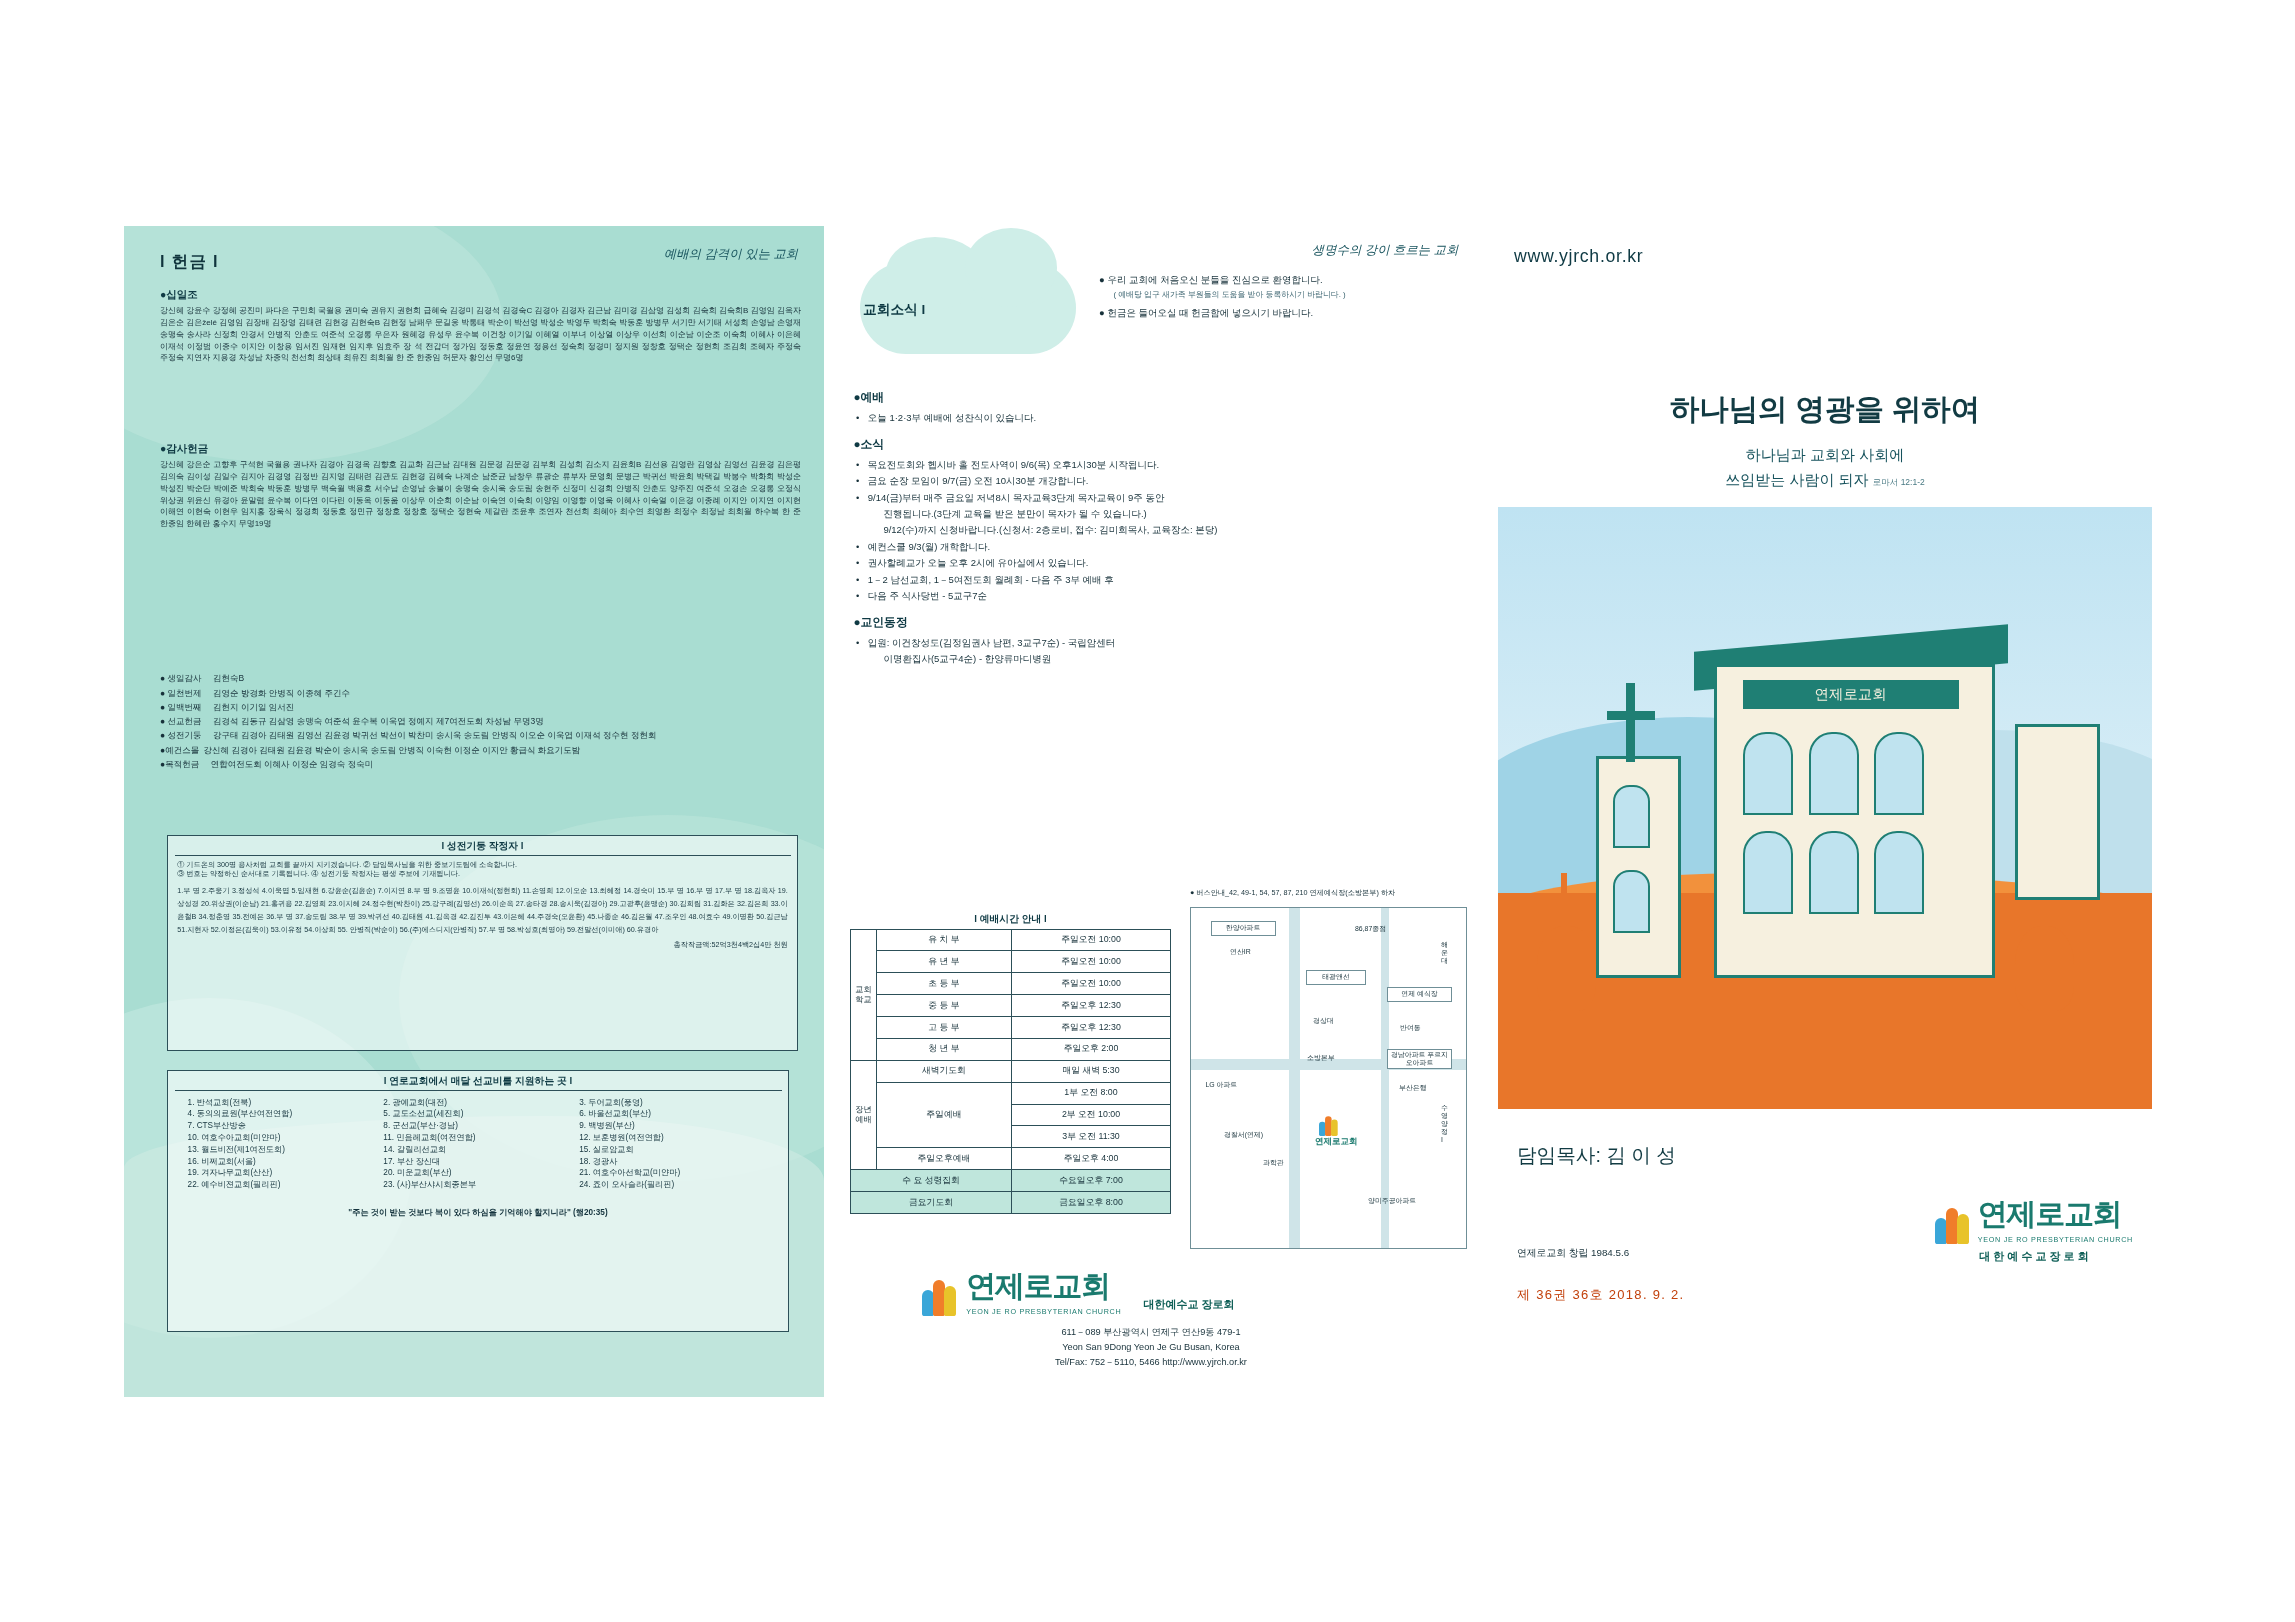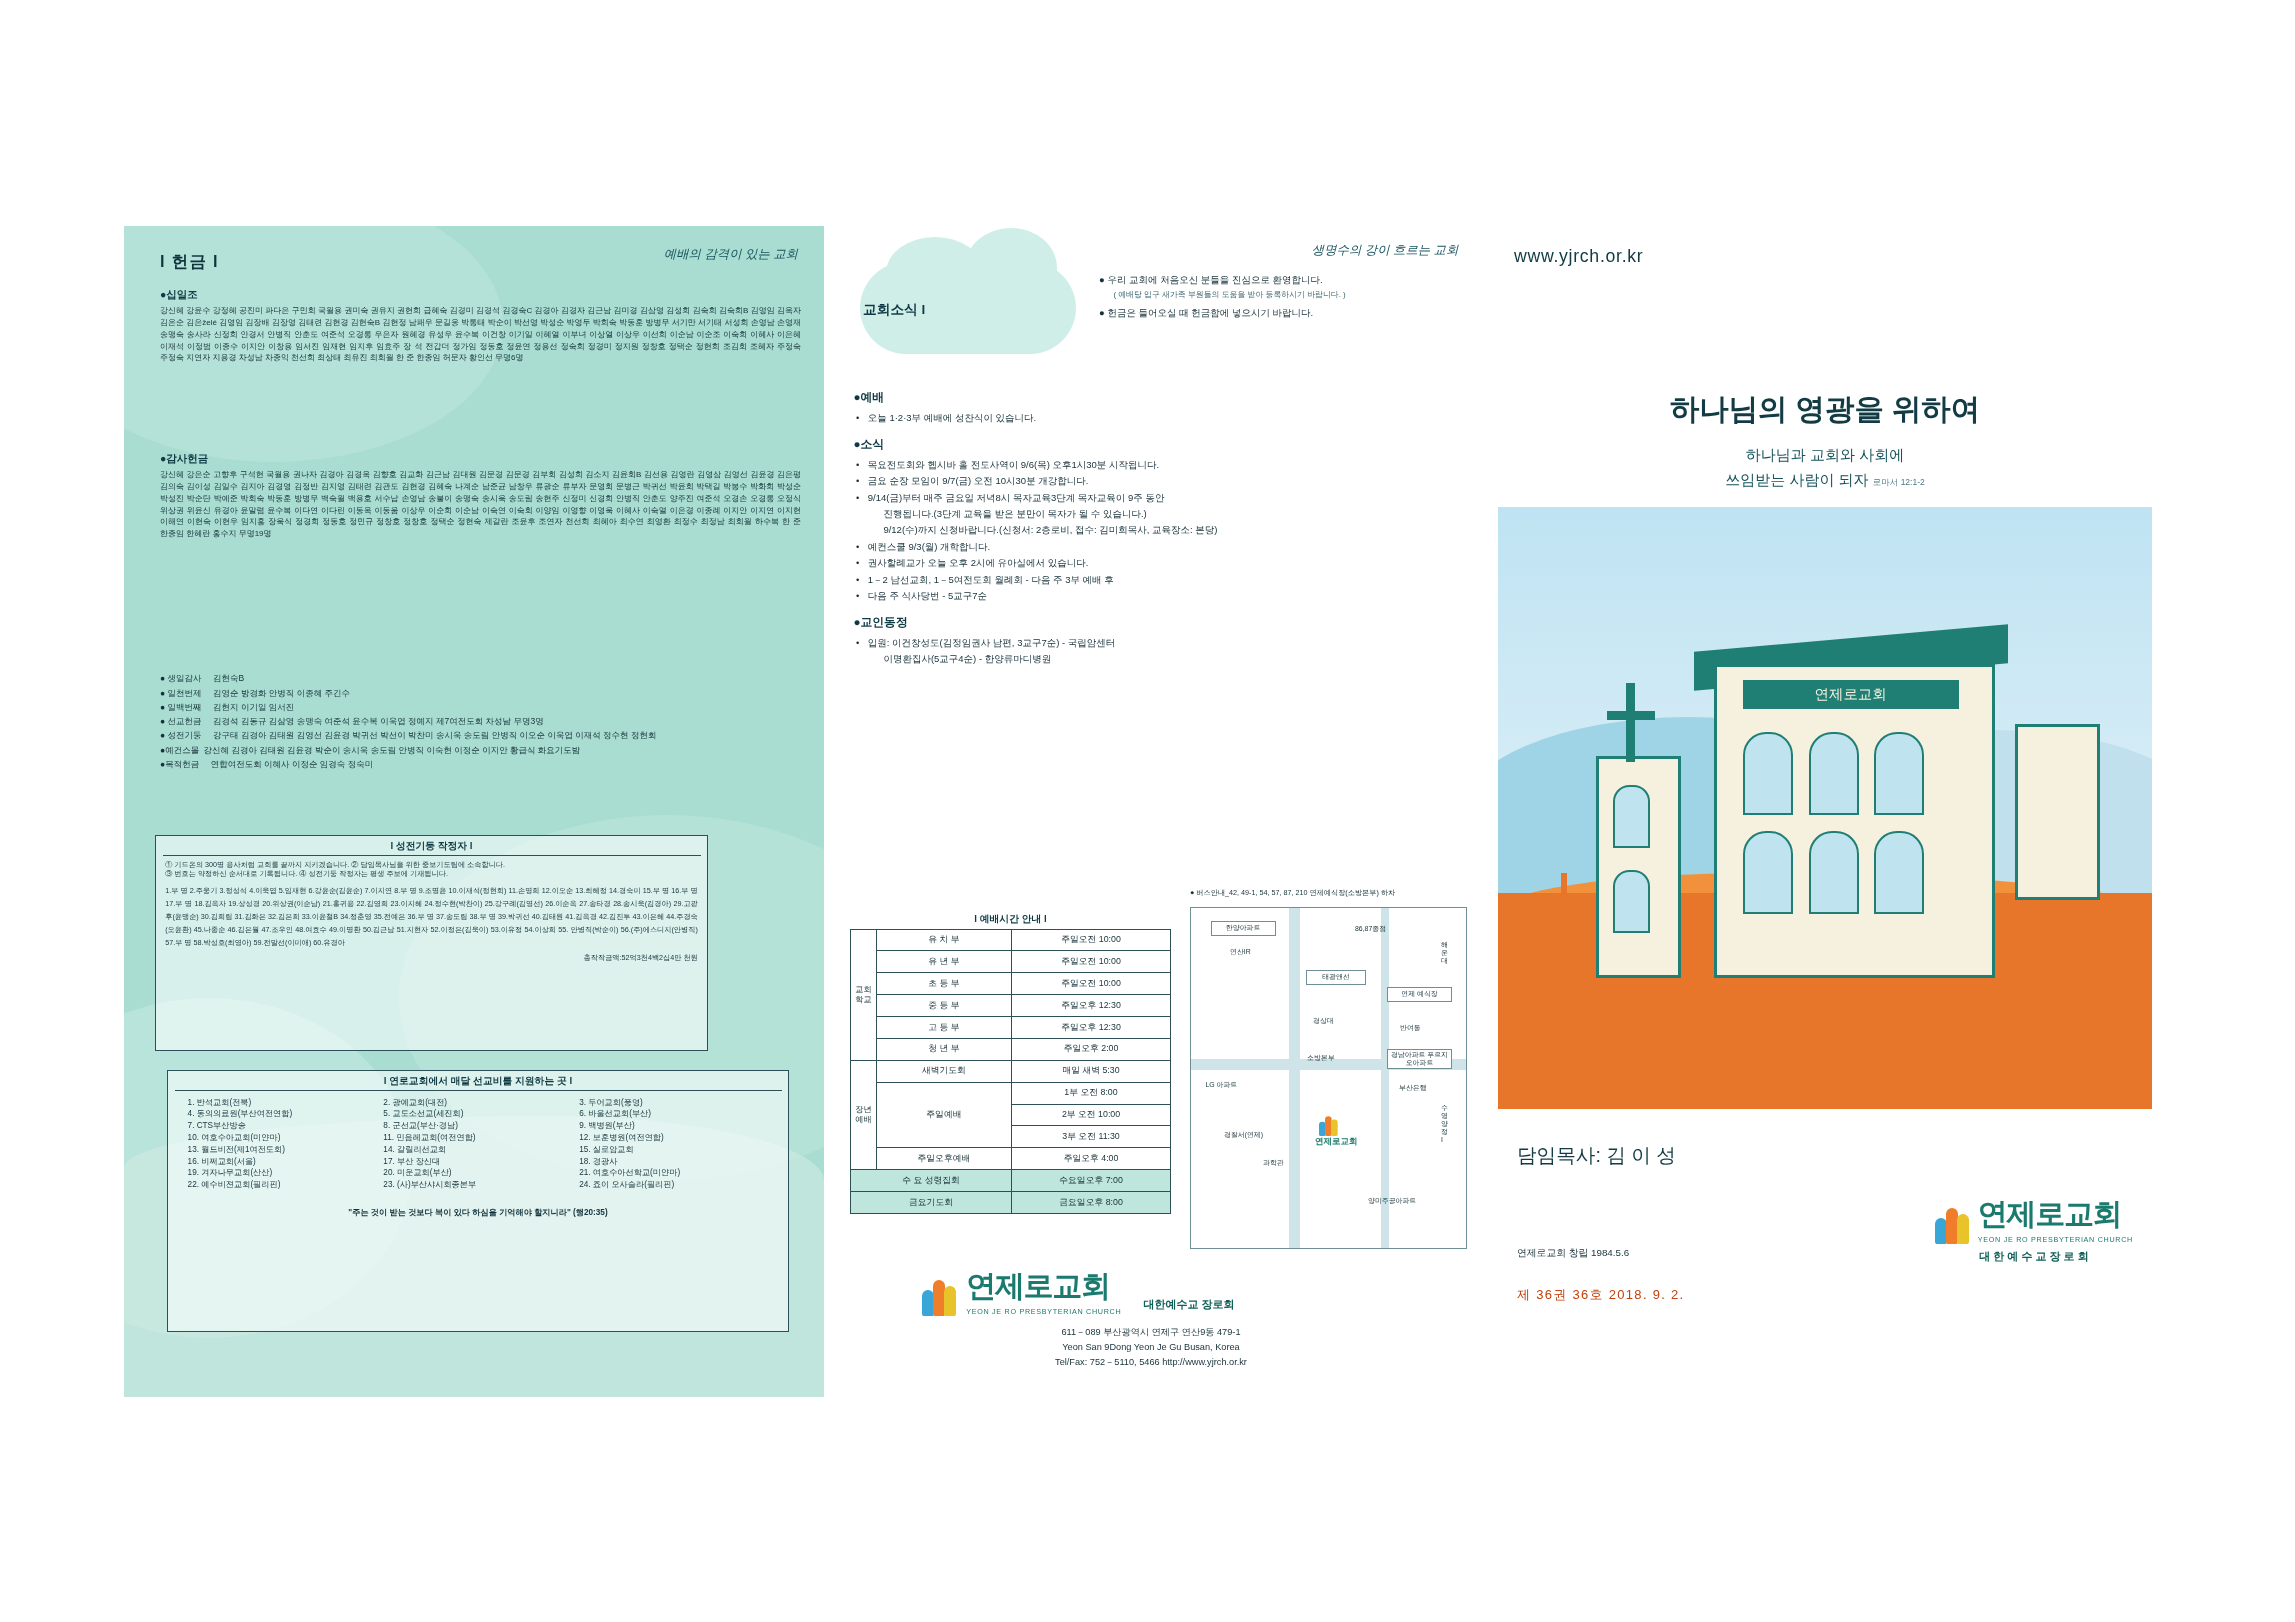--- a/index.html
+++ b/index.html
@@ -116,21 +116,21 @@
     <div class="lwave"></div>
 
     <div class="l-head">l 헌금 l</div>
     <div class="l-script">예배의 감격이 있는 교회</div>
 
     <div class="l-sec" style="top:62px;">
       <div class="sh">●십일조</div>
       <div class="namewrap">강신혜 강윤수 강정혜 공진미 파다은 구민회 국월용 권미숙 권유지 권현희 급혜숙 김경미 김경석 김경숙C 김경아 김경자 김근남 김미경 김삼영 김성희 김숙희 김숙희B 김영임 김옥자 김온순 김은želé 김영임 김장배 김장영 김태련 김현경 김현숙B 김현정 남패우 문길옹 박통태 박순이 박선영 박성순 박영두 박희숙 박동훈 방병무 서기만 서기태 서성희 손영남 손영재 송맹숙 송사라 신정희 안경서 안병직 안춘도 여준석 오경롱 우은자 원혜경 유성우 윤수복 이건창 이기일 이혜열 이부녀 이상열 이상우 이선희 이순남 이순조 이숙희 이혜사 이은혜 이재석 이정범 이종수 이지안 이창용 임서진 임재현 임지후 임효주 장 석 전갑더 정가임 정동호 정윤연 정용선 정숙희 정경미 정지원 정창호 정택순 정현희 조김회 조혜자 주정숙 주정숙 지연자 지용경 차성남 차종익 천선희 최상태 최유진 최회월 한  준  한종임 허문자 황인선 무명6명</div>
     </div>
 
-    <div class="l-sec" style="top:216px;margin-top:10px;">
+    <div class="l-sec" style="top:216px;">
       <div class="sh">●감사헌금</div>
       <div class="namewrap">강신혜 강은순 고향후 구석현 국월용 권나자 김경아 김경옥 김향호 김교화 김근남 김대원 김문경 김문경 김부회 김성희 김소지 김윤회B 김선용 김영란 김영삼 김영선 김윤경 김은평 김의숙 김이성 김일수 김지아 김경영 김정반 김지영 김태련 김관도 김현경 김혜숙 나계순 남준균 남창우 류광순 류부자 문영회 문병근 박귀선 박윤회 박택길 박봉수 박화희 박성순 박성진 박순단 박예준 박회숙 박동훈 방병무 백숙월 백용호 서수납 손영남 송불이 송맹숙 송시욱 송도림 송현주 신정미 신경희 안병직 안춘도 양주진 여준석 오경손 오경롱 오정식 위상권 위윤신 유경아 윤말렴 윤수복 이다연 이다린 이동옥 이동움 이상우 이순희 이순남 이숙연 이숙회 이양임 이영향 이영욱 이혜사 이숙열 이은경 이종례 이지안 이지연 이지현 이해연 이현숙 이현우 임지홍 장욱식 정경희 정동호 정민규 정창호 정창호 정택순 정현숙 제갈란 조윤후 조연자 천선희 최혜아 최수연 최영환 최정수 최정남 최회월 하수복 한  준  한종임 한혜란 홍수지 무명19명</div>
     </div>
 
     <div class="l-sec" style="top:445px;">
       <div class="inline-row">
         <span>● 생일감사</span>
         <span style="margin-left:9.2px;">김현숙B</span>
       </div>
       <div class="inline-row">
@@ -152,21 +152,21 @@
       <div class="inline-row">
         <span>●예건스몰</span>
         <span style="margin-left:2px;">강신혜 김경아 김태원 김윤경 박순이 송시욱 송도림 안병직 이숙현 이정순 이지안 황급식 화요기도밤</span>
       </div>
       <div class="inline-row">
         <span>●목적헌금</span>
         <span style="margin-left:9.2px;">연합여전도회 이혜사 이정순 임경숙 정숙미</span>
       </div>
     </div>
 
-    <div class="box" style="left:31px;top:609px;width:553px;height:216px;">
+    <div class="box" style="left:43px;top:609px;width:631px;height:216px;">
       <div class="box-title">l 성전기둥 작정자 l</div>
       <div class="box-rule"></div>
       <div class="xtiny" style="padding:0 9.2px;">① 기드온의 300명 용사처럼 교회를 끝까지 지키겠습니다. ② 담임목사님을 위한 중보기도팀에 소속합니다.</div>
       <div class="xtiny" style="padding:0 9.2px 5.2px;">③ 번호는 약정하신 순서대로 기록됩니다.  ④ 성전기둥 작정자는 평생 주보에 기재됩니다.</div>
       <div class="xtiny" style="padding:0 9.2px;line-height:13px;text-align:justify;">1.무 명 2.주웅기 3.정성석 4.이욱엽 5.임재현 6.강윤순(김윤순) 7.이지연 8.무 명 9.조명윤 10.이재석(정현회) 11.손영희 12.이오순 13.최혜정 14.경숙미 15.무 명 16.무 명 17.무 명 18.김옥자 19.상성경 20.위상권(이순남) 21.홍귀용 22.김영희 23.이지혜 24.정수현(박찬이) 25.강구례(김영선) 26.이순옥 27.송타경 28.송시욱(김경아) 29.고광후(윤맹순) 30.김희림 31.김화은 32.김은희 33.이윤철B 34.정춘영 35.전예은 36.무 명 37.송도림 38.무 명 39.박귀선 40.김태원 41.김옥경 42.김진투 43.이은혜 44.주경숙(오윤환) 45.나종순 46.김은월 47.조우인 48.여효수 49.이명환 50.김근남 51.지현자 52.이정은(김욱이) 53.이유정 54.이상희 55. 안병직(박순이) 56.(주)에스디지(안병직) 57.무 명 58.박성호(최영아) 59.전말선(이미애) 60.유경아</div>
       <div class="xtiny" style="padding:3.9px 9.2px 0;text-align:right;">총작작금액:52억3천4백2십4만 천원</div>
     </div>
 
     <div class="box" style="left:43px;top:844px;width:622px;height:262px;">
       <div class="box-title">l 연로교회에서 매달 선교비를 지원하는 곳 l</div>

